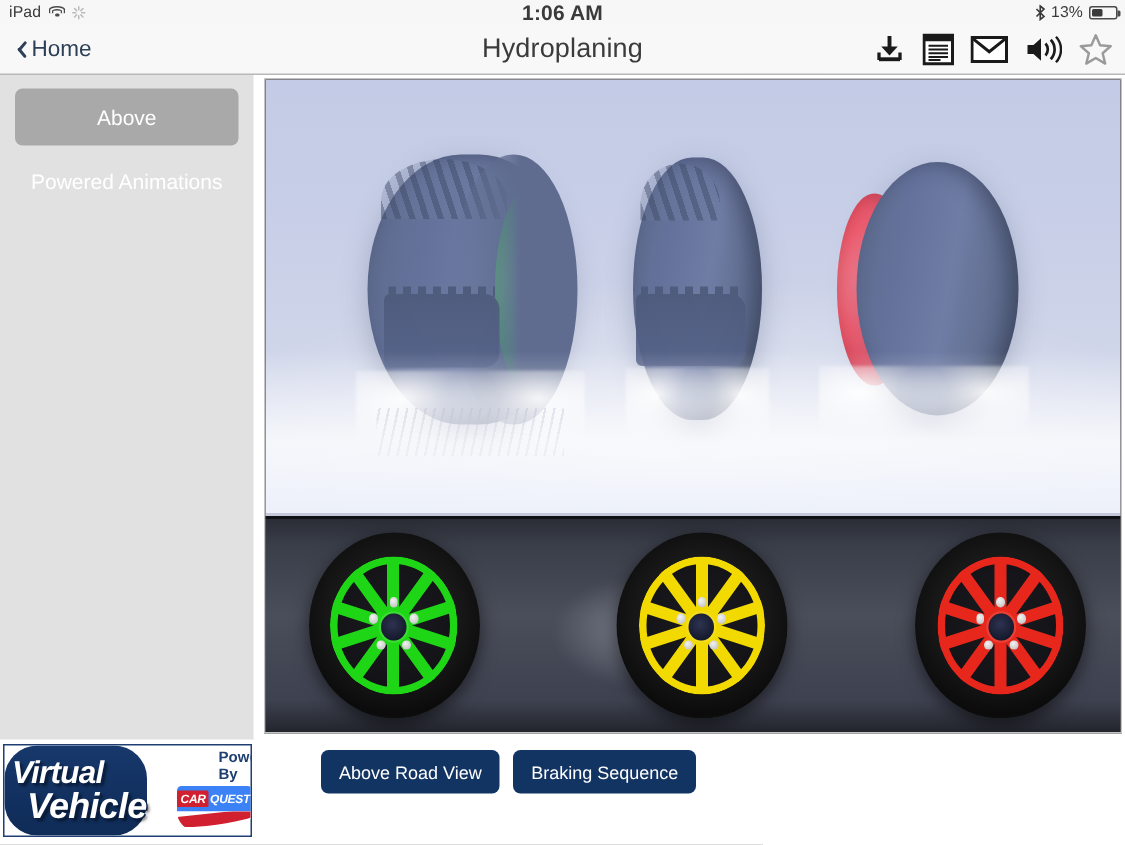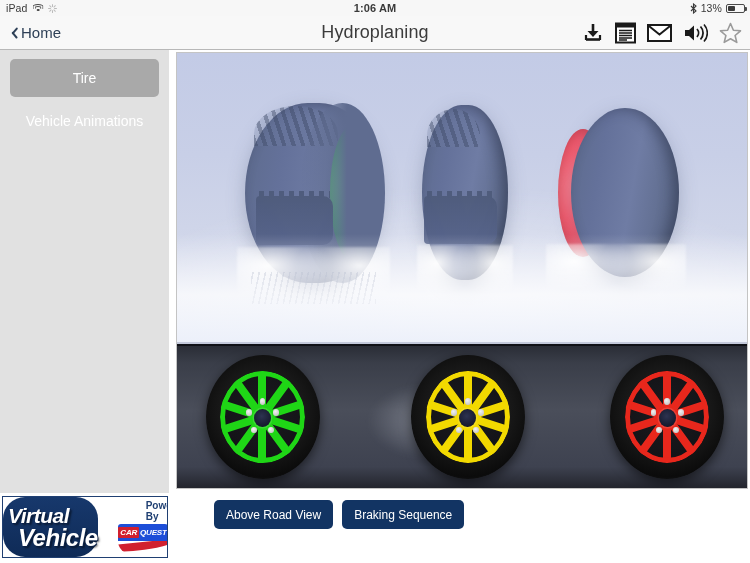--- a/index.html
+++ b/index.html
@@ -12,21 +12,21 @@
   #app { position: relative; width: 750px; height: 563px; background:#fff; }
 
   
   .statusbar {
     position:absolute; top:0; left:0; width:750px; height:16px;
     background:#f7f7f7;
     display:flex; align-items:center;
     font-size:10.5px; color:#3a3a3a; letter-spacing:.1px;
   }
   .sb-left { display:flex; align-items:center; gap:5px; padding-left:6px; }
-  .sb-center { position:absolute; left:0; right:0; text-align:center; font-size:11px; font-weight:600; color:#3a3a3a;}
+  .sb-center { position:absolute; left:0; right:0; text-align:center; font-size:14px; font-weight:600; color:#3a3a3a;}
   .sb-right { position:absolute; right:5px; display:flex; align-items:center; gap:4px; }
   .wifi-ico { display:inline-block; width:11px; height:9px; position:relative; }
   .wifi-ico i { position:absolute; left:50%; transform:translateX(-50%); border:1.1px solid #4a4a4a; border-bottom:none; border-radius:50% 50% 0 0; }
   .wifi-ico i:nth-child(1){ width:11px;height:5px; top:0; }
   .wifi-ico i:nth-child(2){ width:7px;height:3.4px; top:2.4px; }
   .wifi-ico i:nth-child(3){ width:2.6px;height:2.6px; top:5.4px; background:#4a4a4a; border-radius:50%; border:none; }
   .spinner { display:inline-block; width:9px; height:9px; position:relative; opacity:.55;}
   .spinner i { position:absolute; left:4px; top:0; width:1px; height:3px; background:#8a8a8a; border-radius:.5px; transform-origin:0.5px 4.5px;}
   .bt-ico { display:inline-block; width:7px; height:11px; position:relative; }
   .bt-ico svg { display:block; }
@@ -157,21 +157,21 @@
     background:linear-gradient(180deg,#17386c 0%, #0f2b57 100%); display:flex; flex-direction:column;
     justify-content:center; padding-left:5px;border-radius:22px; }
   .logo-left span { font-style:italic; font-weight:bold; color:#ffffff; letter-spacing:-.5px;
     text-shadow:1px 1px 0 #0a2045, 2px 2px 2px rgba(0,0,0,.5); line-height:1; }
   .logo-l1 { font-size:21px; }
   .logo-l2 { font-size:24px; margin-left:10px; }
   .logo-right { flex:1; display:flex; flex-direction:column; align-items:center; justify-content:center; gap:2px; }
   .powered { font-size:10px; font-weight:bold; color:#1f3f72;margin-left:48px; }
   .shield { position:relative; width:50px; height:30px; }
   .shield-top { position:absolute; left:0; top:0; width:100%; height:58%;
-    background:#1d4ed8; border-radius:3px 3px 0 0; display:flex; align-items:center; justify-content:center; }
+    background:#3b82f6; border-radius:3px 3px 0 0; display:flex; align-items:center; justify-content:center; }
   .shield-bot { position:absolute; left:0; top:55%; width:100%; height:45%;
     background:#ffffff; border-radius:0 0 26px 26px; overflow:hidden; }
   .shield-swoosh { position:absolute; left:-8%; top:8%; width:116%; height:62%;
     background:#d1202f; border-radius:0 0 60% 40%; transform:rotate(-6deg); }
   .cq-car { background:#d1202f; color:#fff; font-size:8px; font-weight:bold; font-style:italic;
     padding:1px 2px; border-radius:1px; letter-spacing:-.2px; }
   .cq-quest { color:#fff; font-size:8px; font-weight:bold; font-style:italic; letter-spacing:-.2px; padding-left:1px;}
 
   .viewbtns { position:absolute; left:176px; top:500px; display:flex; gap:9px;padding-left:38px; }
   .vbtn { height:29px; padding:0 12px; border-radius:5px; display:flex; align-items:center;
@@ -268,24 +268,24 @@
         <svg width="23" height="22" viewBox="0 0 23 22">
           <path d="M11.5 1.5 L14.4 8.2 L21.5 8.8 L16.1 13.5 L17.8 20.4 L11.5 16.7 L5.2 20.4 L6.9 13.5 L1.5 8.8 L8.6 8.2 Z" fill="none" stroke="#9a9a9a" stroke-width="1.6" stroke-linejoin="round"></path>
         </svg>
       </span>
 
     </div>
   </div>
 
   <div class="sidebar">
     <div class="side-item selected">
-      <span>Tire</span>
+      <span>Above</span>
     </div>
     <div class="side-item plain">
-      <span>Vehicle Animations</span>
+      <span>Powered Animations</span>
     </div>
   </div>
 
   <div class="stage">
 
     <div class="scene-top">
 
       <div class="tire-side" style="left:12%; top:17%; width:24%; height:62%;">
         <div class="tire-body"></div>
         <div class="tire-shoulder"></div>

